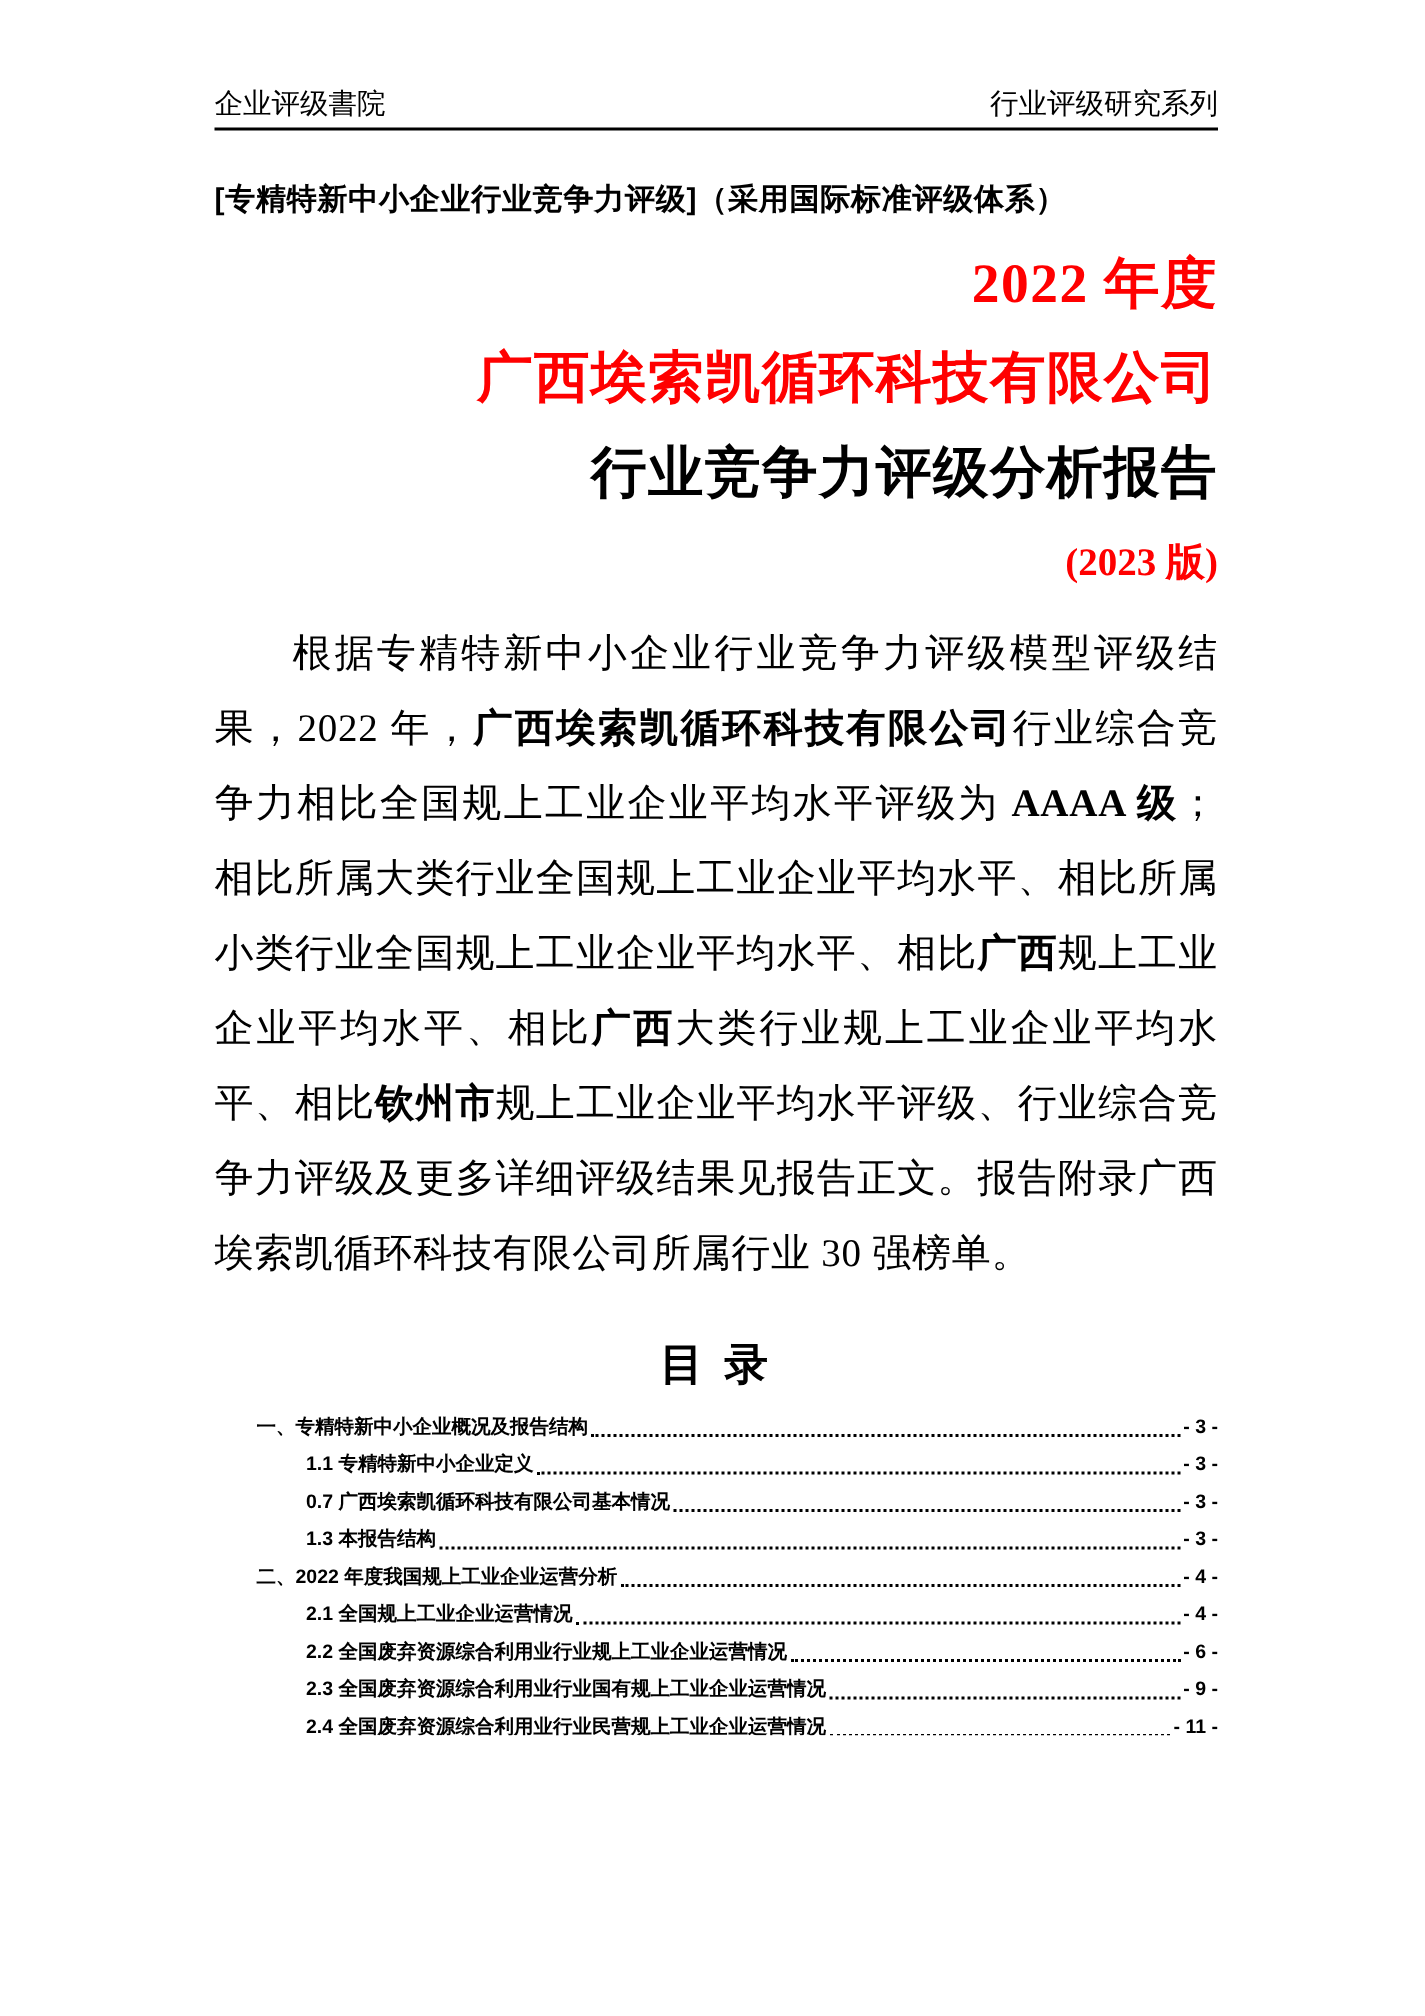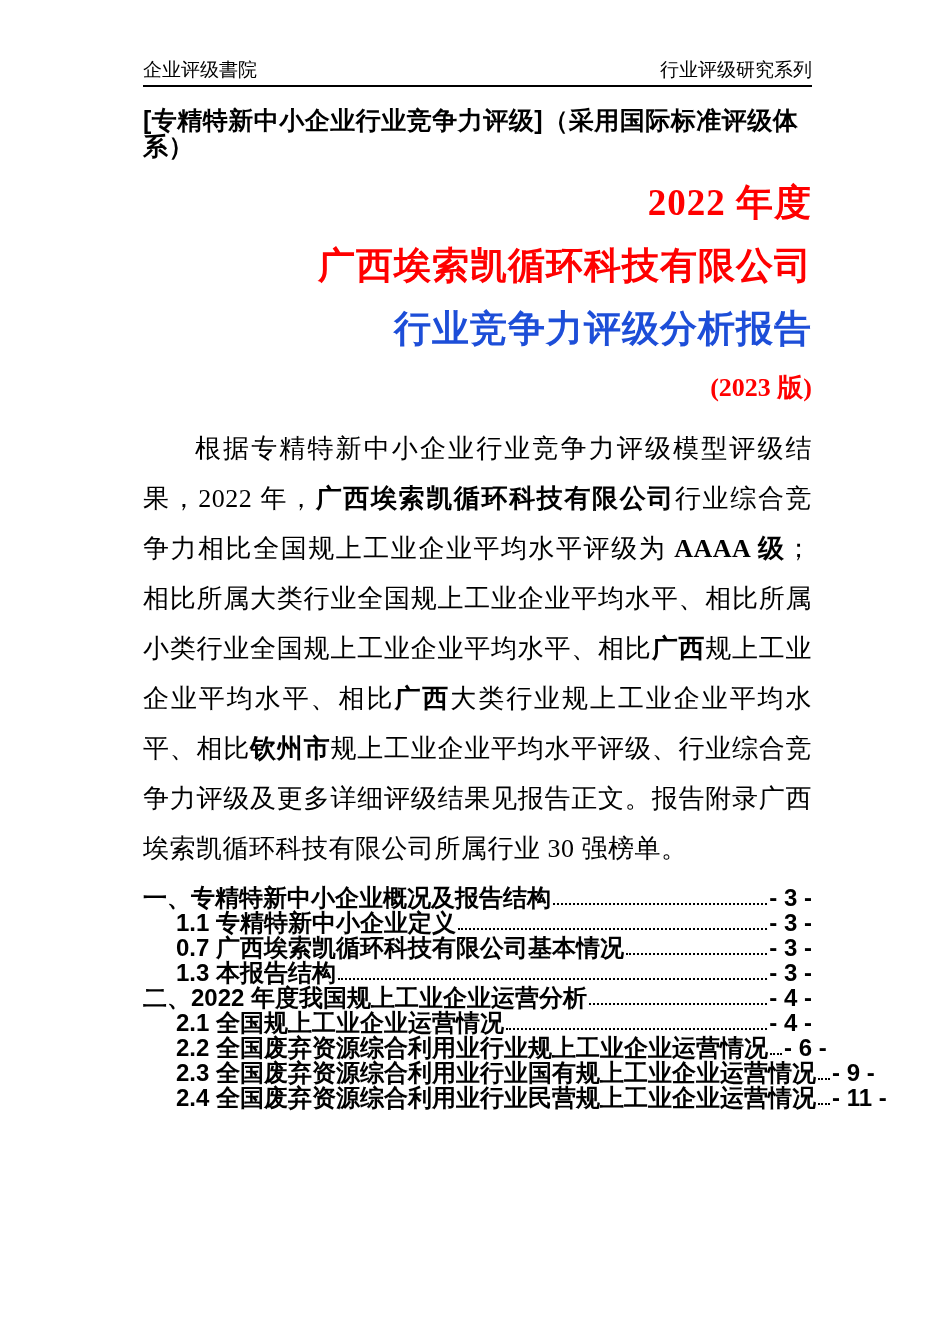--- a/index.html
+++ b/index.html
@@ -23,24 +23,24 @@
     align-items: flex-end;
     font-family: "Liberation Sans", "DejaVu Sans", sans-serif;
     font-size: 19px;
     line-height: 24px;
     padding-bottom: 3px;
     border-bottom: 2.5px solid #000;
   }
 
   
   .bracket {
-    margin-top: 20px;
+    margin-top: 33px;
     font-family: "Liberation Sans", "DejaVu Sans", sans-serif;
     font-weight: 700;
-    font-size: 25px;
+    font-size: 20px;
     line-height: 26px;
     letter-spacing: 0.5px;
   }
 
   
   .titles { margin-top: 12px; text-align: right; }
   .t-line {
     font-size: 37px;
     font-weight: 700;
     line-height: 63px;
@@ -73,21 +73,22 @@
     text-indent: 2em;
     letter-spacing: 0.5px;
   }
   .para .b { font-weight: 700; }
 
   
   .toc {
     margin-top: 11px;
     font-family: "Liberation Sans", "DejaVu Sans", sans-serif;
     font-weight: 700;
-    font-size: 24px;
+    font-size: 13px;
+    margin-left: 28px;
   }
   .toc-row {
     display: flex;
     align-items: flex-end;
     line-height: 25px;
     white-space: nowrap;
   }
   .toc-row.lvl2 { padding-left: 33px; }
   .toc-label { flex: 0 0 auto; }
   .toc-leader {
@@ -118,27 +119,28 @@
     <header class="hdr">
       <span>企业评级書院</span>
       <span>行业评级研究系列</span>
     </header>
 
     <div class="bracket">[专精特新中小企业行业竞争力评级]（采用国际标准评级体系）</div>
 
     <div class="titles">
       <div class="t-line red" style="color: rgb(255, 0, 0);">2022 年度</div>
       <div class="t-line red" style="color: rgb(255, 0, 0);">广西埃索凯循环科技有限公司</div>
-      <div class="t-line red" style="color: #1d4ed8;">行业竞争力评级分析报告</div>
+      <div class="t-line red" style="color: #000000;">行业竞争力评级分析报告</div>
       <div class="t-edition red" style="color: rgb(255, 0, 0);">(2023 版)</div>
     </div>
 
 
     <p class="para" id="summary-para"><span>根据专精特新中小企业行业竞争力评级模型评级结果，2022 年，</span><span class="b">广西埃索凯循环科技有限公司</span><span>行业综合竞争力相比全国规上工业企业平均水平评级为 </span><span class="b">AAAA 级</span><span>；相比所属大类行业全国规上工业企业平均水平、相比所属小类行业全国规上工业企业平均水平、相比</span><span class="b">广西</span><span>规上工业企业平均水平、相比</span><span class="b">广西</span><span>大类行业规上工业企业平均水平、相比</span><span class="b">钦州市</span><span>规上工业企业平均水平评级、行业综合竞争力评级及更多详细评级结果见报告正文。报告附录广西埃索凯循环科技有限公司所属行业 30 强榜单。</span></p>
 
+    <h2 class="sec sec-toc">目 录</h2>
 
     <nav class="toc" id="toc-list">
         <div class="toc-row lvl1">
           <span class="toc-label">一、专精特新中小企业概况及报告结构</span>
           <span class="toc-leader"></span>
           <span class="toc-page">- 3 -</span>
         </div>
         <div class="toc-row lvl2">
           <span class="toc-label">1.1 专精特新中小企业定义</span>
           <span class="toc-leader"></span>

